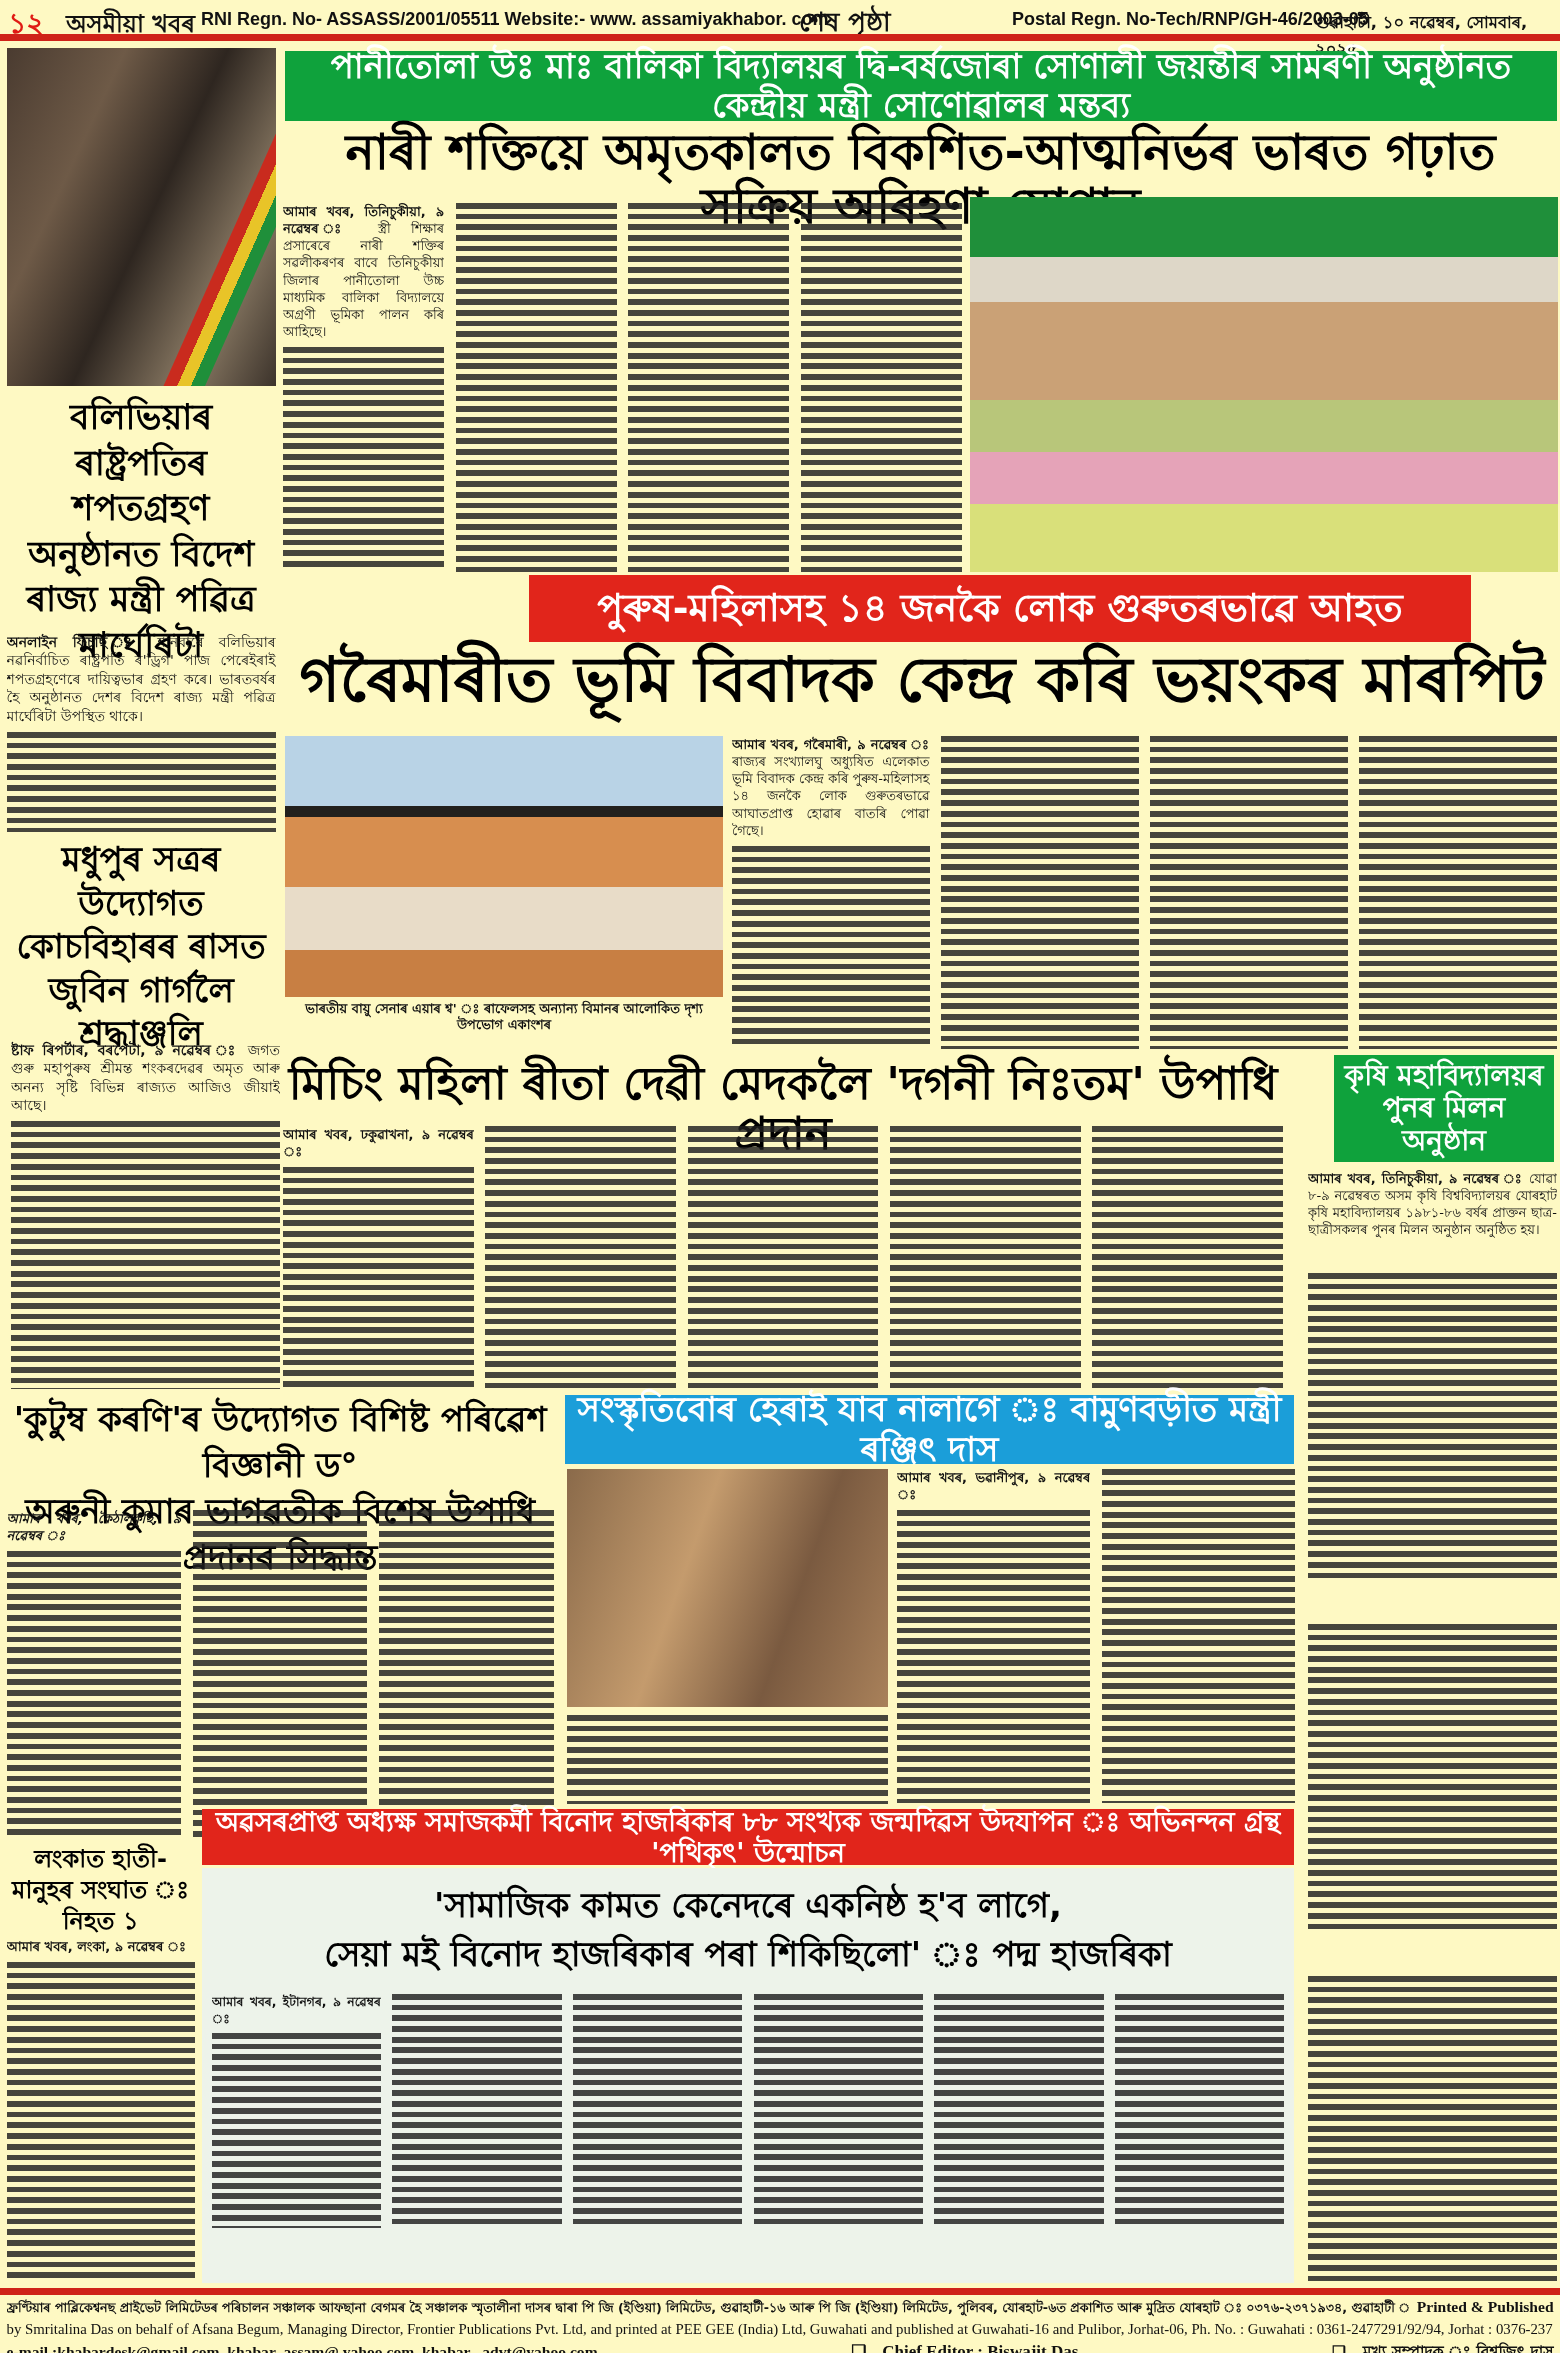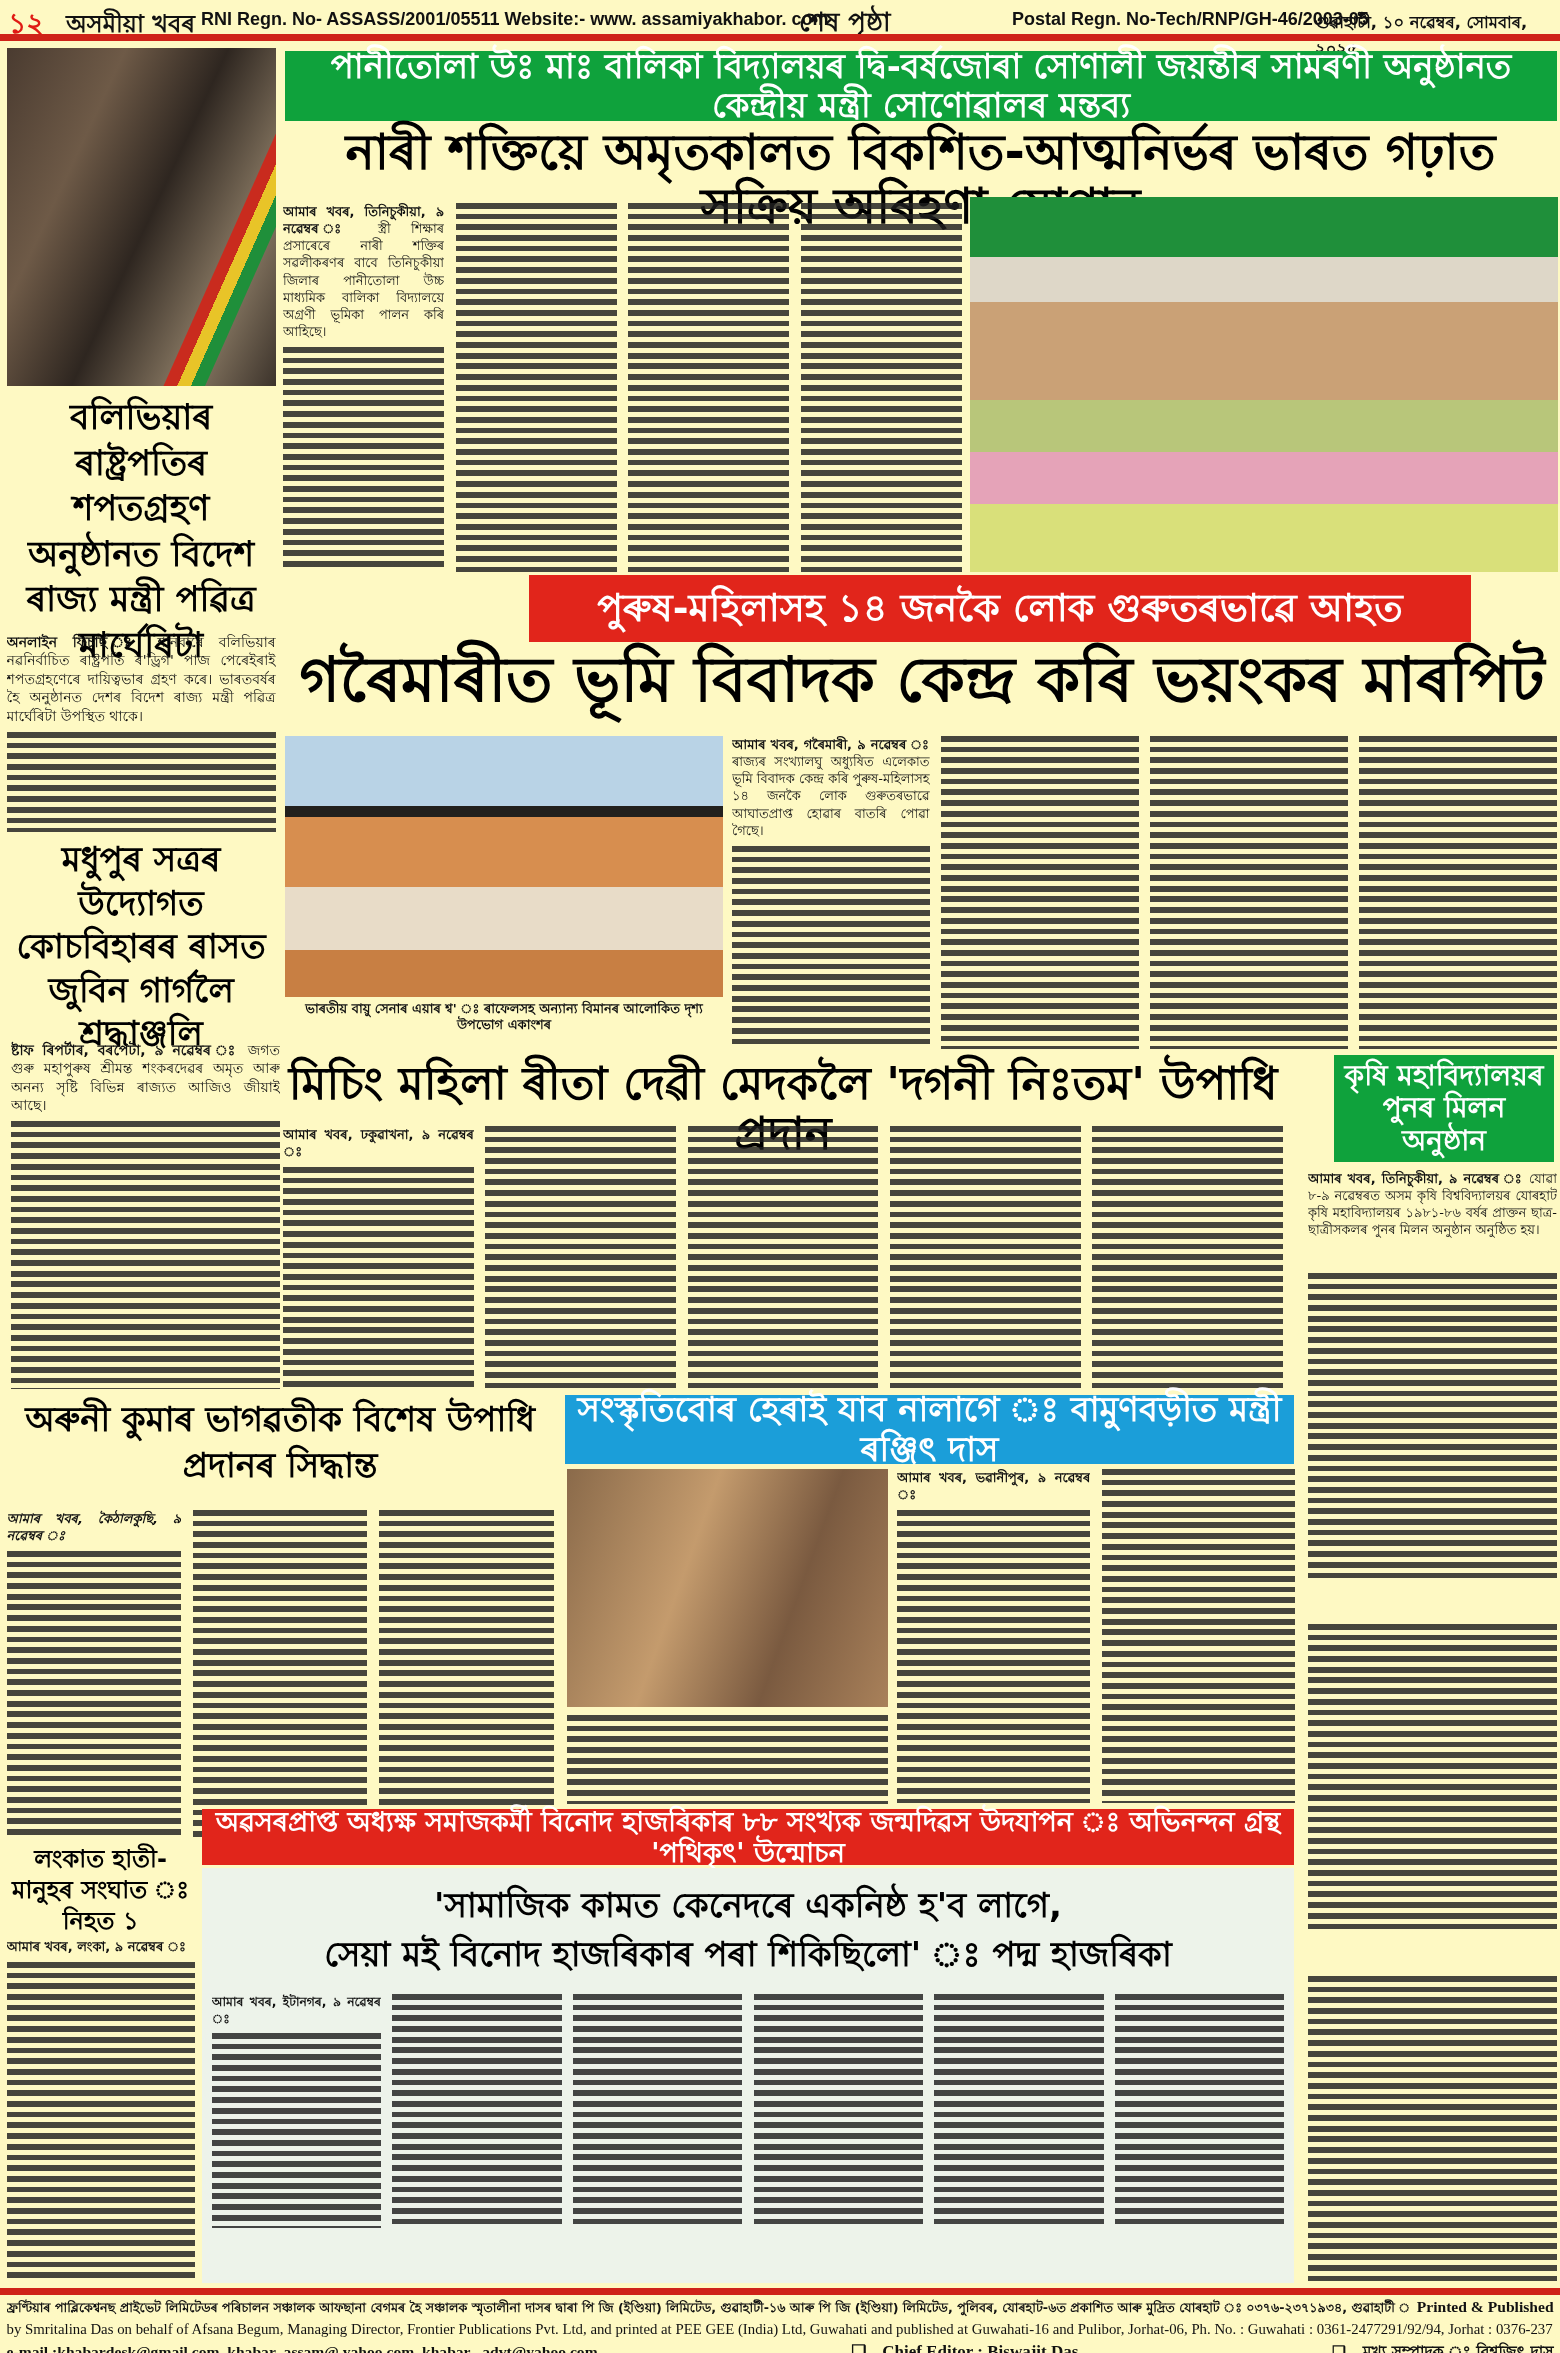--- a/index.html
+++ b/index.html
@@ -8,21 +8,21 @@
   .abs{position:absolute;box-sizing:border-box;}
   .bar{display:flex;align-items:center;justify-content:center;color:#fff;
        font-weight:bold;text-align:center;line-height:1.15;}
   .bar.green{background:#0fa23c;}
   .bar.red{background:#e1251b;}
   .bar.blue{background:#1b9ed9;}
   .hl{font-weight:bold;text-align:center;color:#000;}
   .by{font-weight:bold;}
   .lead{font-size:14px;line-height:1.32;text-align:justify;margin:0 0 6.6px 0;}
   .fill{background-image:repeating-linear-gradient(#1e1e1e 0 5.7px,rgba(0,0,0,0) 5.7px 10.7px);opacity:.82;}
-  .cols{display:flex;gap:11.5px;justify-content:center;}
+  .cols{display:flex;gap:11.5px;}
   .col{flex:1;display:flex;flex-direction:column;min-width:0;overflow:hidden;}
   .col .fill{flex:1;}
   .grow{flex:1;}
   .caption{font-weight:bold;font-size:13px;text-align:center;line-height:1.25;}
   .rule{background:#cf2318;}
   .photo{overflow:hidden;}
   .photo1{background:linear-gradient(115deg,#4a3b30 0%,#6e5a47 28%,#2e2620 52%,#8a7a64 78%,#3c332b 100%);}
   .sash{position:absolute;right:28px;top:-16.4px;width:38px;height:150%;
         background:linear-gradient(90deg,#c92b1e 0 33%,#e8c428 33% 66%,#1f8f3a 66% 100%);
         transform:rotate(24deg);}
@@ -164,20 +164,21 @@
     <p class="lead" style="font-size:13px;">
       <span class="by">আমাৰ খবৰ, তিনিচুকীয়া, ৯ নৱেম্বৰ ঃ</span>
       <span>যোৱা ৮-৯ নৱেম্বৰত অসম কৃষি বিশ্ববিদ্যালয়ৰ যোৰহাট কৃষি মহাবিদ্যালয়ৰ ১৯৮১-৮৬ বৰ্ষৰ প্ৰাক্তন ছাত্ৰ-ছাত্ৰীসকলৰ পুনৰ মিলন অনুষ্ঠান অনুষ্ঠিত হয়।</span>
     </p>
     <div class="fill" style="height:311px;margin-bottom:18px;"></div>
     <div class="fill" style="height:311px;margin-bottom:18px;"></div>
     <div class="fill grow"></div>
   </div>
 
   <div class="abs hl" style="left:6.6px;top:1397px;width:547px;height:105px;font-size:34px;line-height:1.35;">
+    <div>'কুটুম্ব কৰণি'ৰ উদ্যোগত বিশিষ্ট পৰিৱেশ বিজ্ঞানী ড°</div>
     <div>অৰুনী কুমাৰ ভাগৱতীক বিশেষ উপাধি প্ৰদানৰ সিদ্ধান্ত</div>
   </div>
   <div class="abs cols" style="left:6.6px;top:1510px;width:547px;height:328px;font-style:italic;">
     <div class="col">
       <p class="lead" style="font-size:13px;">
         <span class="by">আমাৰ খবৰ, কৈঠালকুছি, ৯ নৱেম্বৰ ঃ</span>
       </p>
       <div class="fill grow"></div>
     </div>
     <div class="col">

